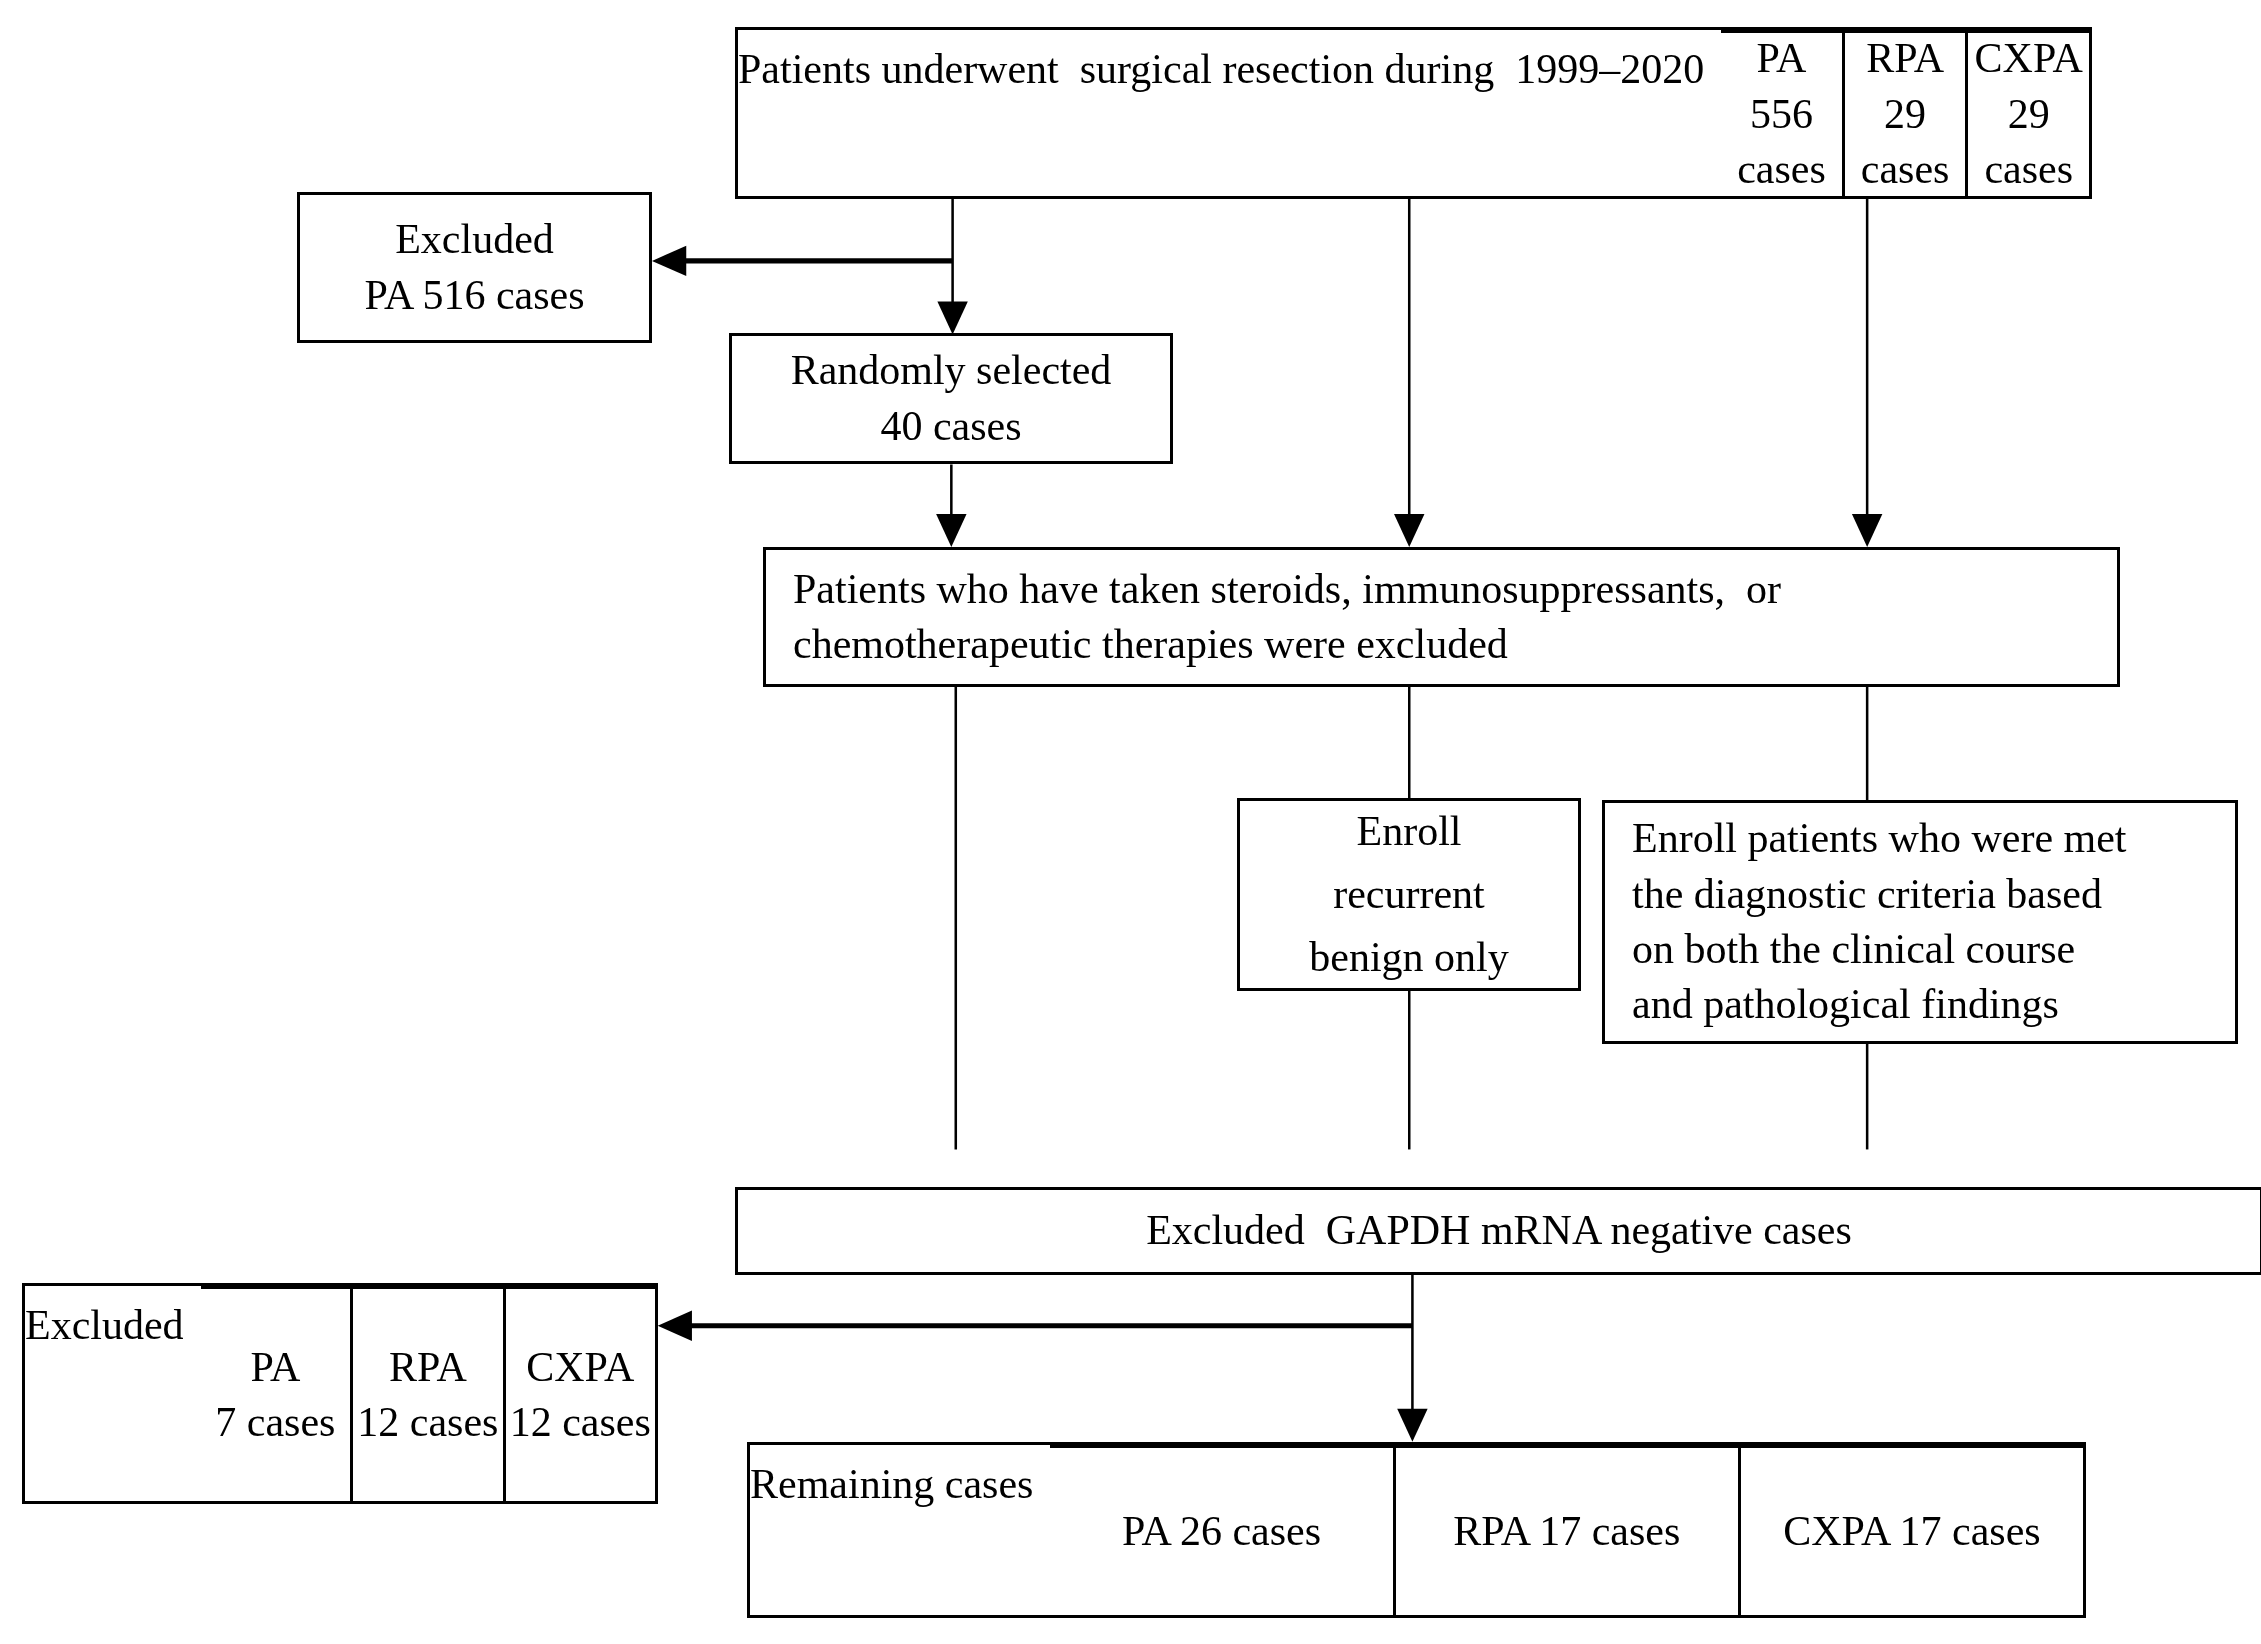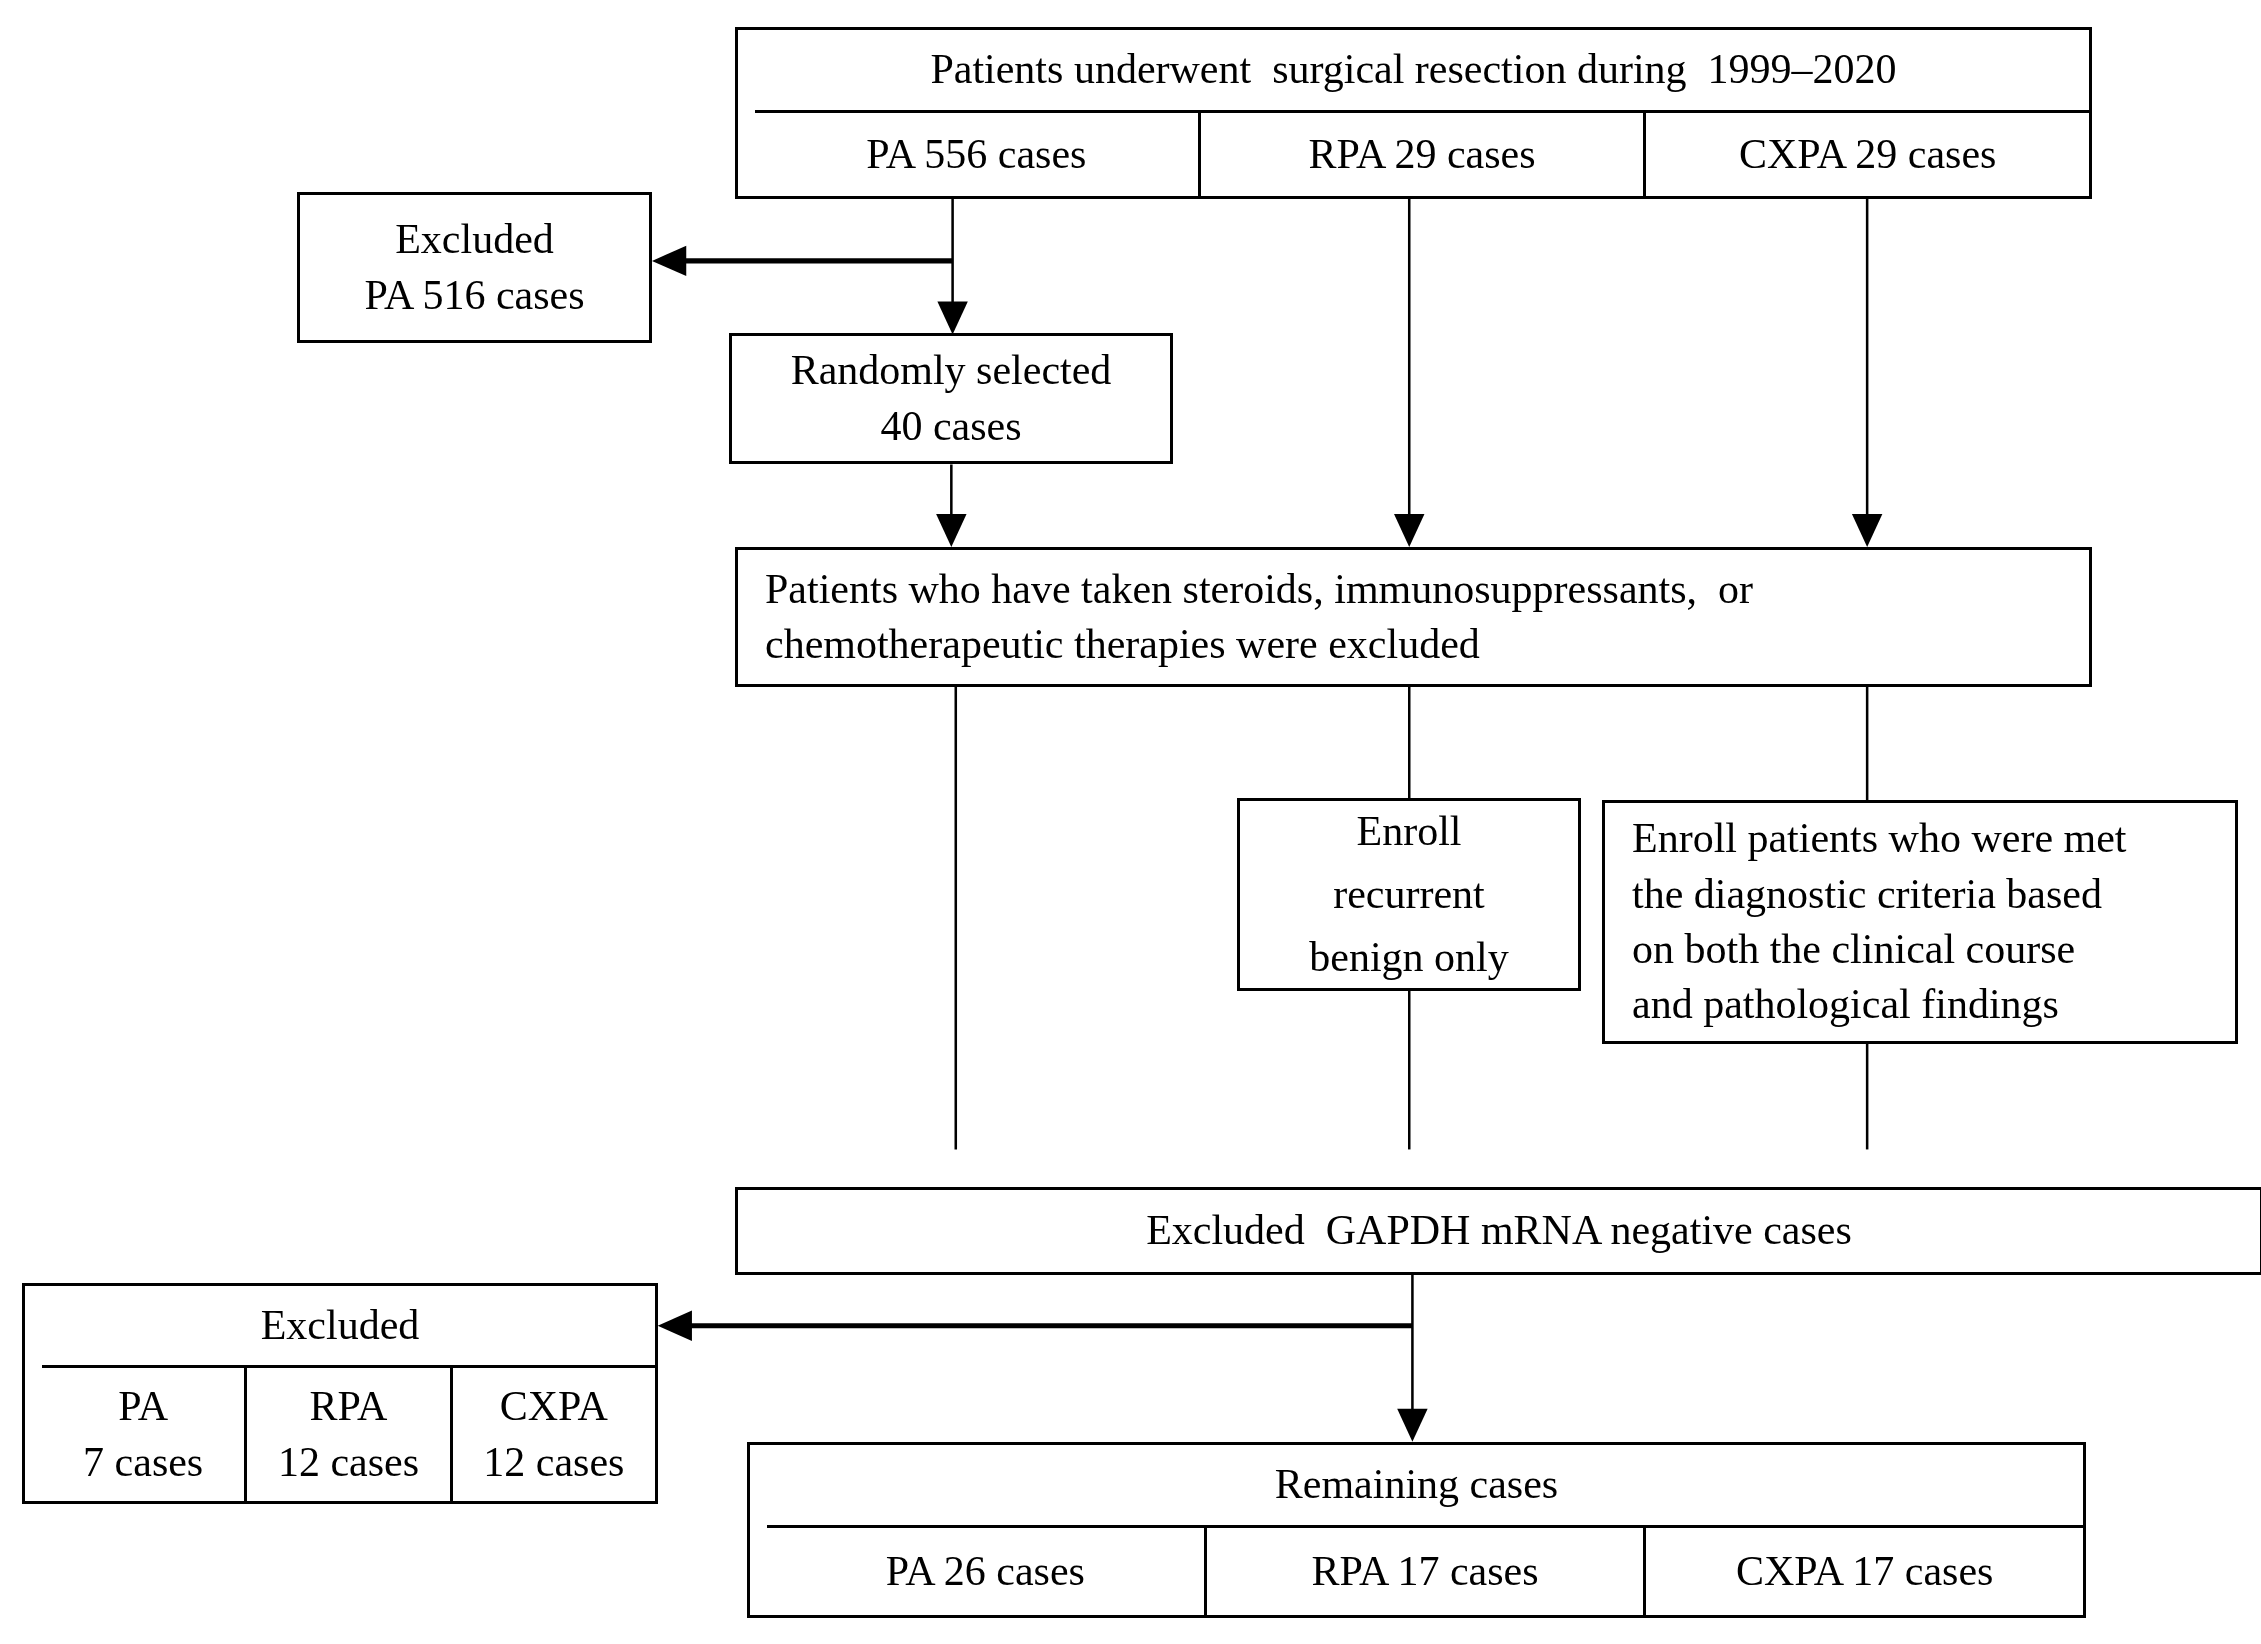--- a/index.html
+++ b/index.html
@@ -43,21 +43,21 @@
     justify-content: flex-start;
     text-align: left;
     padding: 0 27px;
   }
   .tbl {
     position: absolute;
     box-sizing: border-box;
     background: #fff;
     border: 3.8px solid #000;
     display: flex;
-    flex-direction: column;
+    flex-direction: row;
     font-size: 42px;
     line-height: 1.32;
   }
   .trow-title {
     flex: 0 0 auto;
     display: flex;
     align-items: center;
     justify-content: center;
     text-align: center;
     white-space: pre-wrap;
@@ -77,21 +77,21 @@
     text-align: center;
     white-space: pre-wrap;
   }
   .cell + .cell { border-left: 3.8px solid #000; }
 
   
   #top-table        { left: 735px; top: 27px;   width: 1357px; height: 172px; }
   #top-table .trow-title { height: 80px; }
   #excluded-pa-box  { left: 297px;  top: 192px;  width: 355px;  height: 151px; }
   #randomly-box     { left: 729px; top: 333px;  width: 444px;  height: 131px; font-family: Liberation Serif, serif; }
-  #steroids-box     { left: 735px; top: 547px;  width: 1357px; height: 140px; }
+  #steroids-box     { left: 763px; top: 547px;  width: 1357px; height: 140px; }
   #enroll-recurrent-box { left: 1237px; top: 798px; width: 344px; height: 193px; line-height: 1.5; }
   #enroll-criteria-box  { left: 1602px; top: 800px; width: 636px; height: 244px; }
   #gapdh-box        { left: 735px; top: 1187px; width: 1528px; height: 88px; }
   #excluded-table   { left: 22px;   top: 1283px; width: 636px; height: 221px; }
   #excluded-table .trow-title { height: 79px; }
   #remaining-table  { left: 747px; top: 1442px; width: 1339px; height: 176px; }
   #remaining-table .trow-title { height: 80px; }
 </style>
 </head>
 <body>

